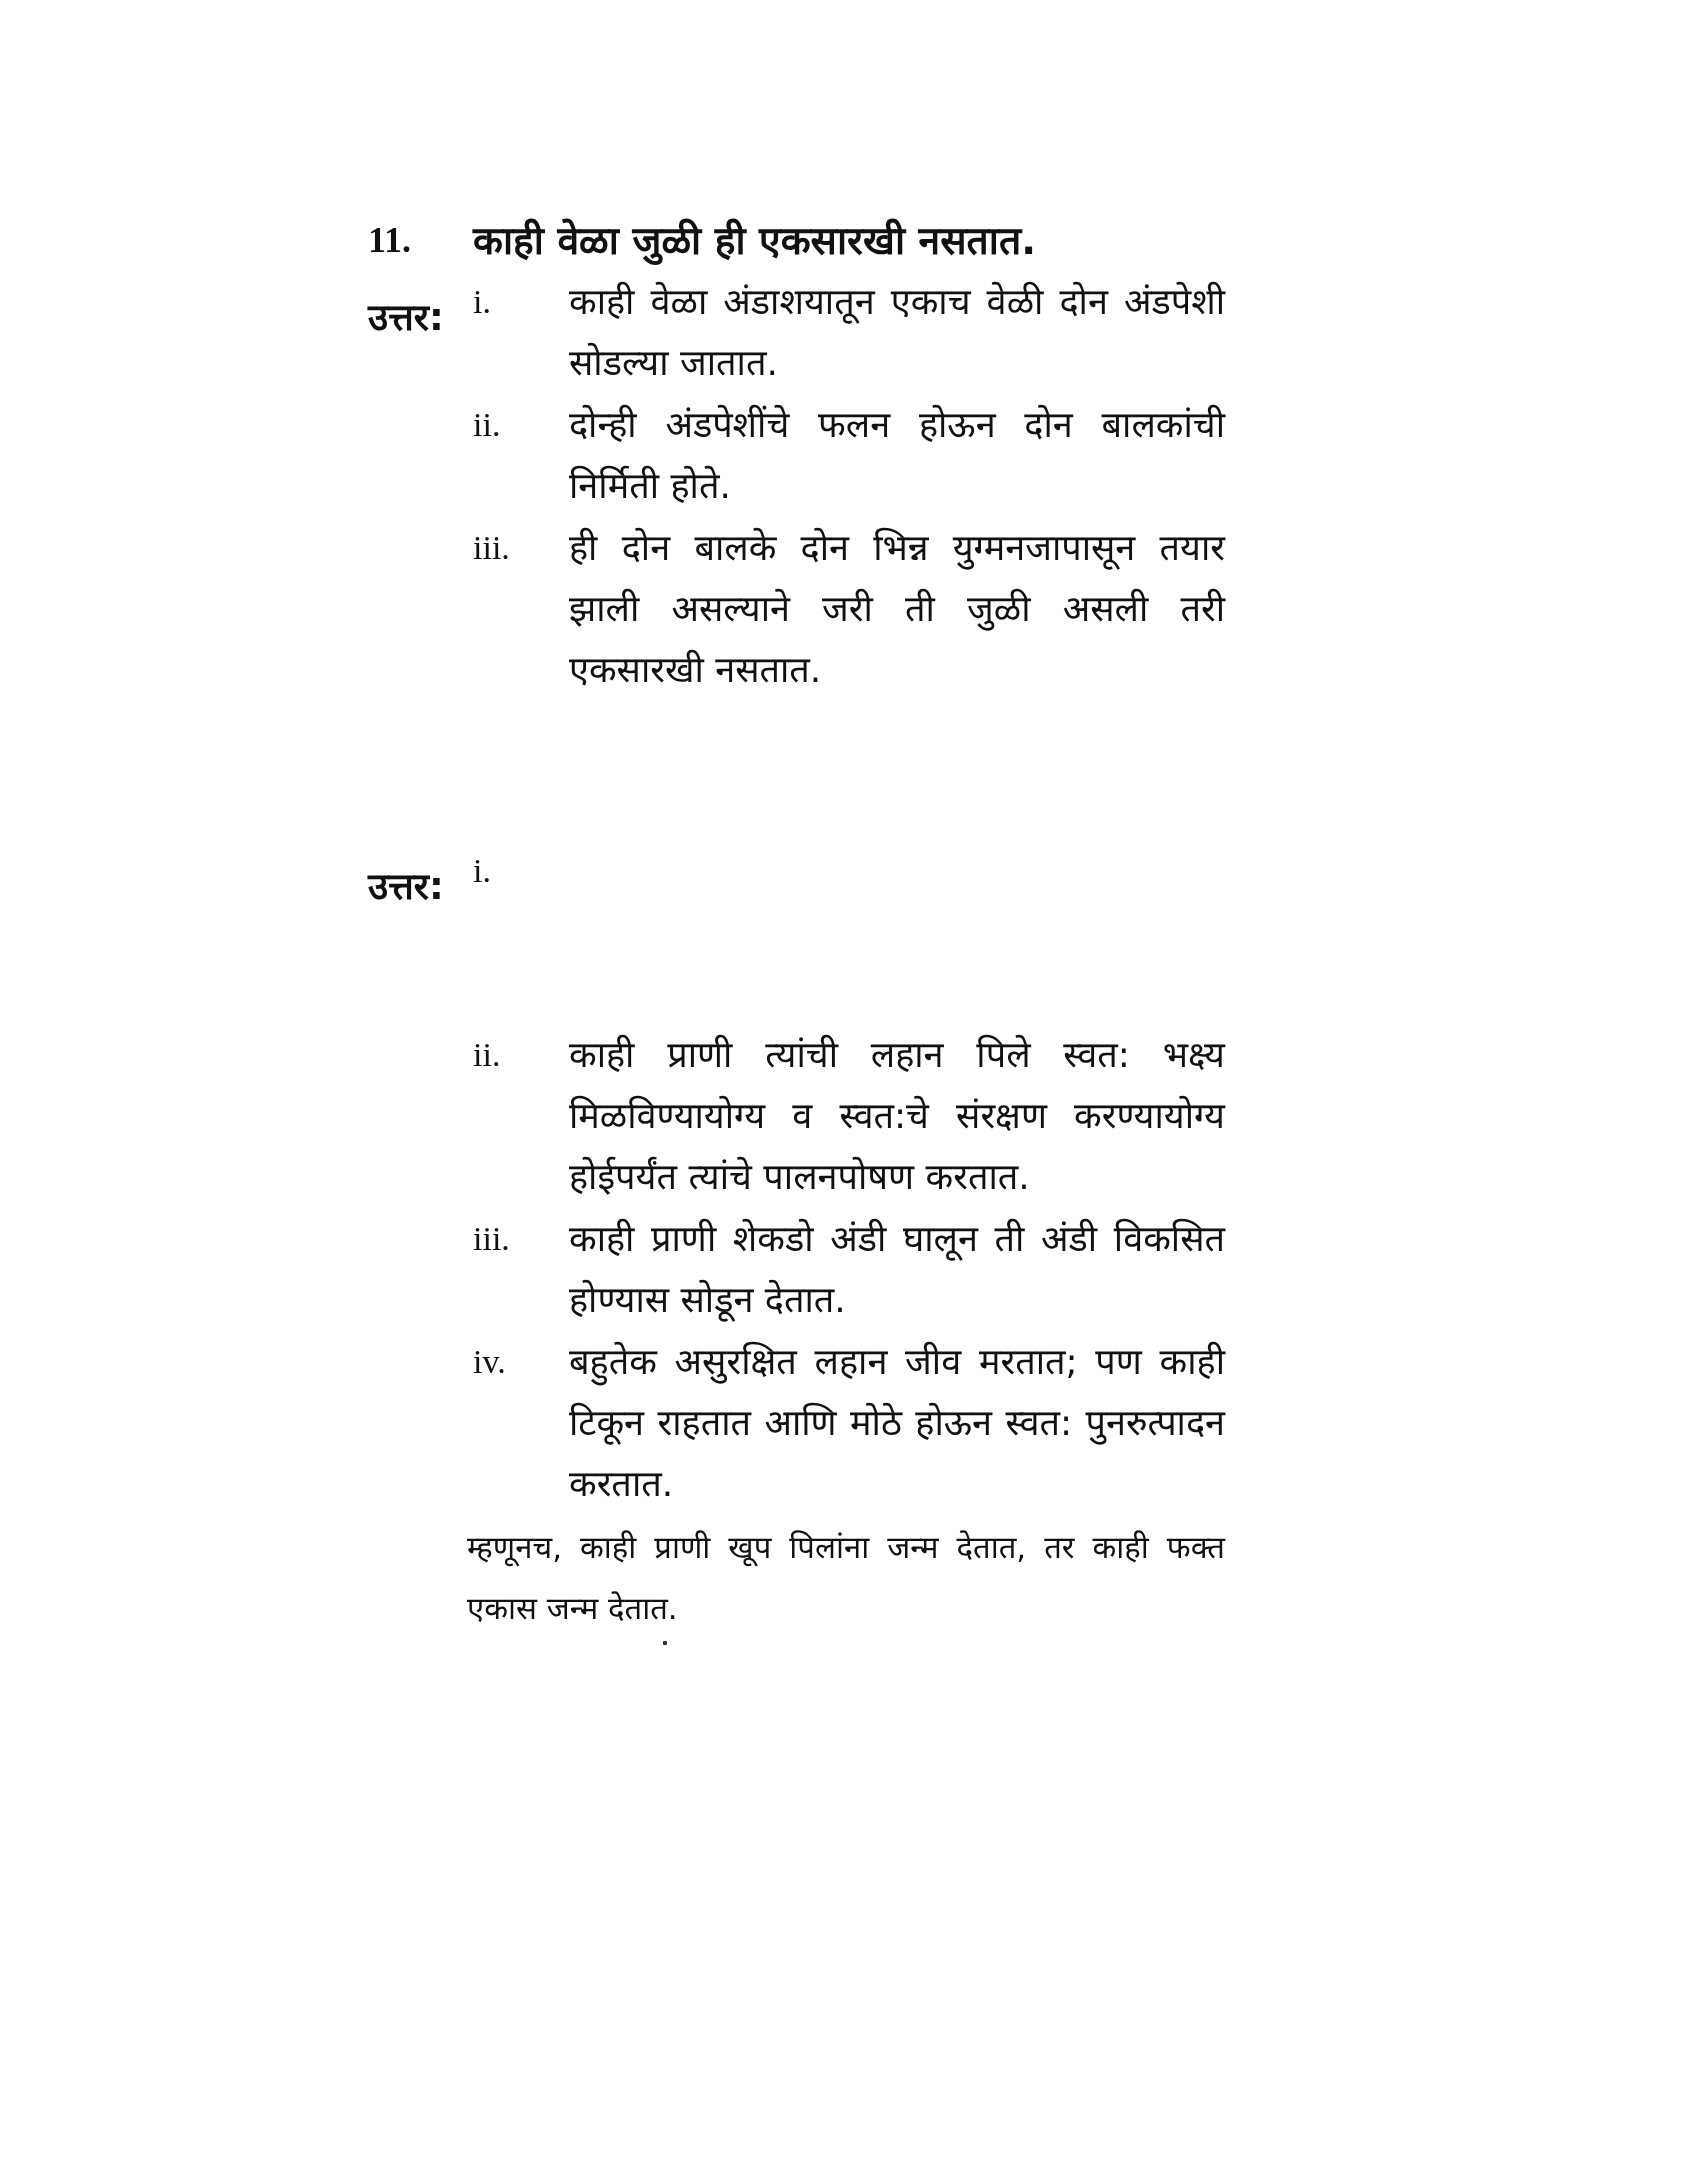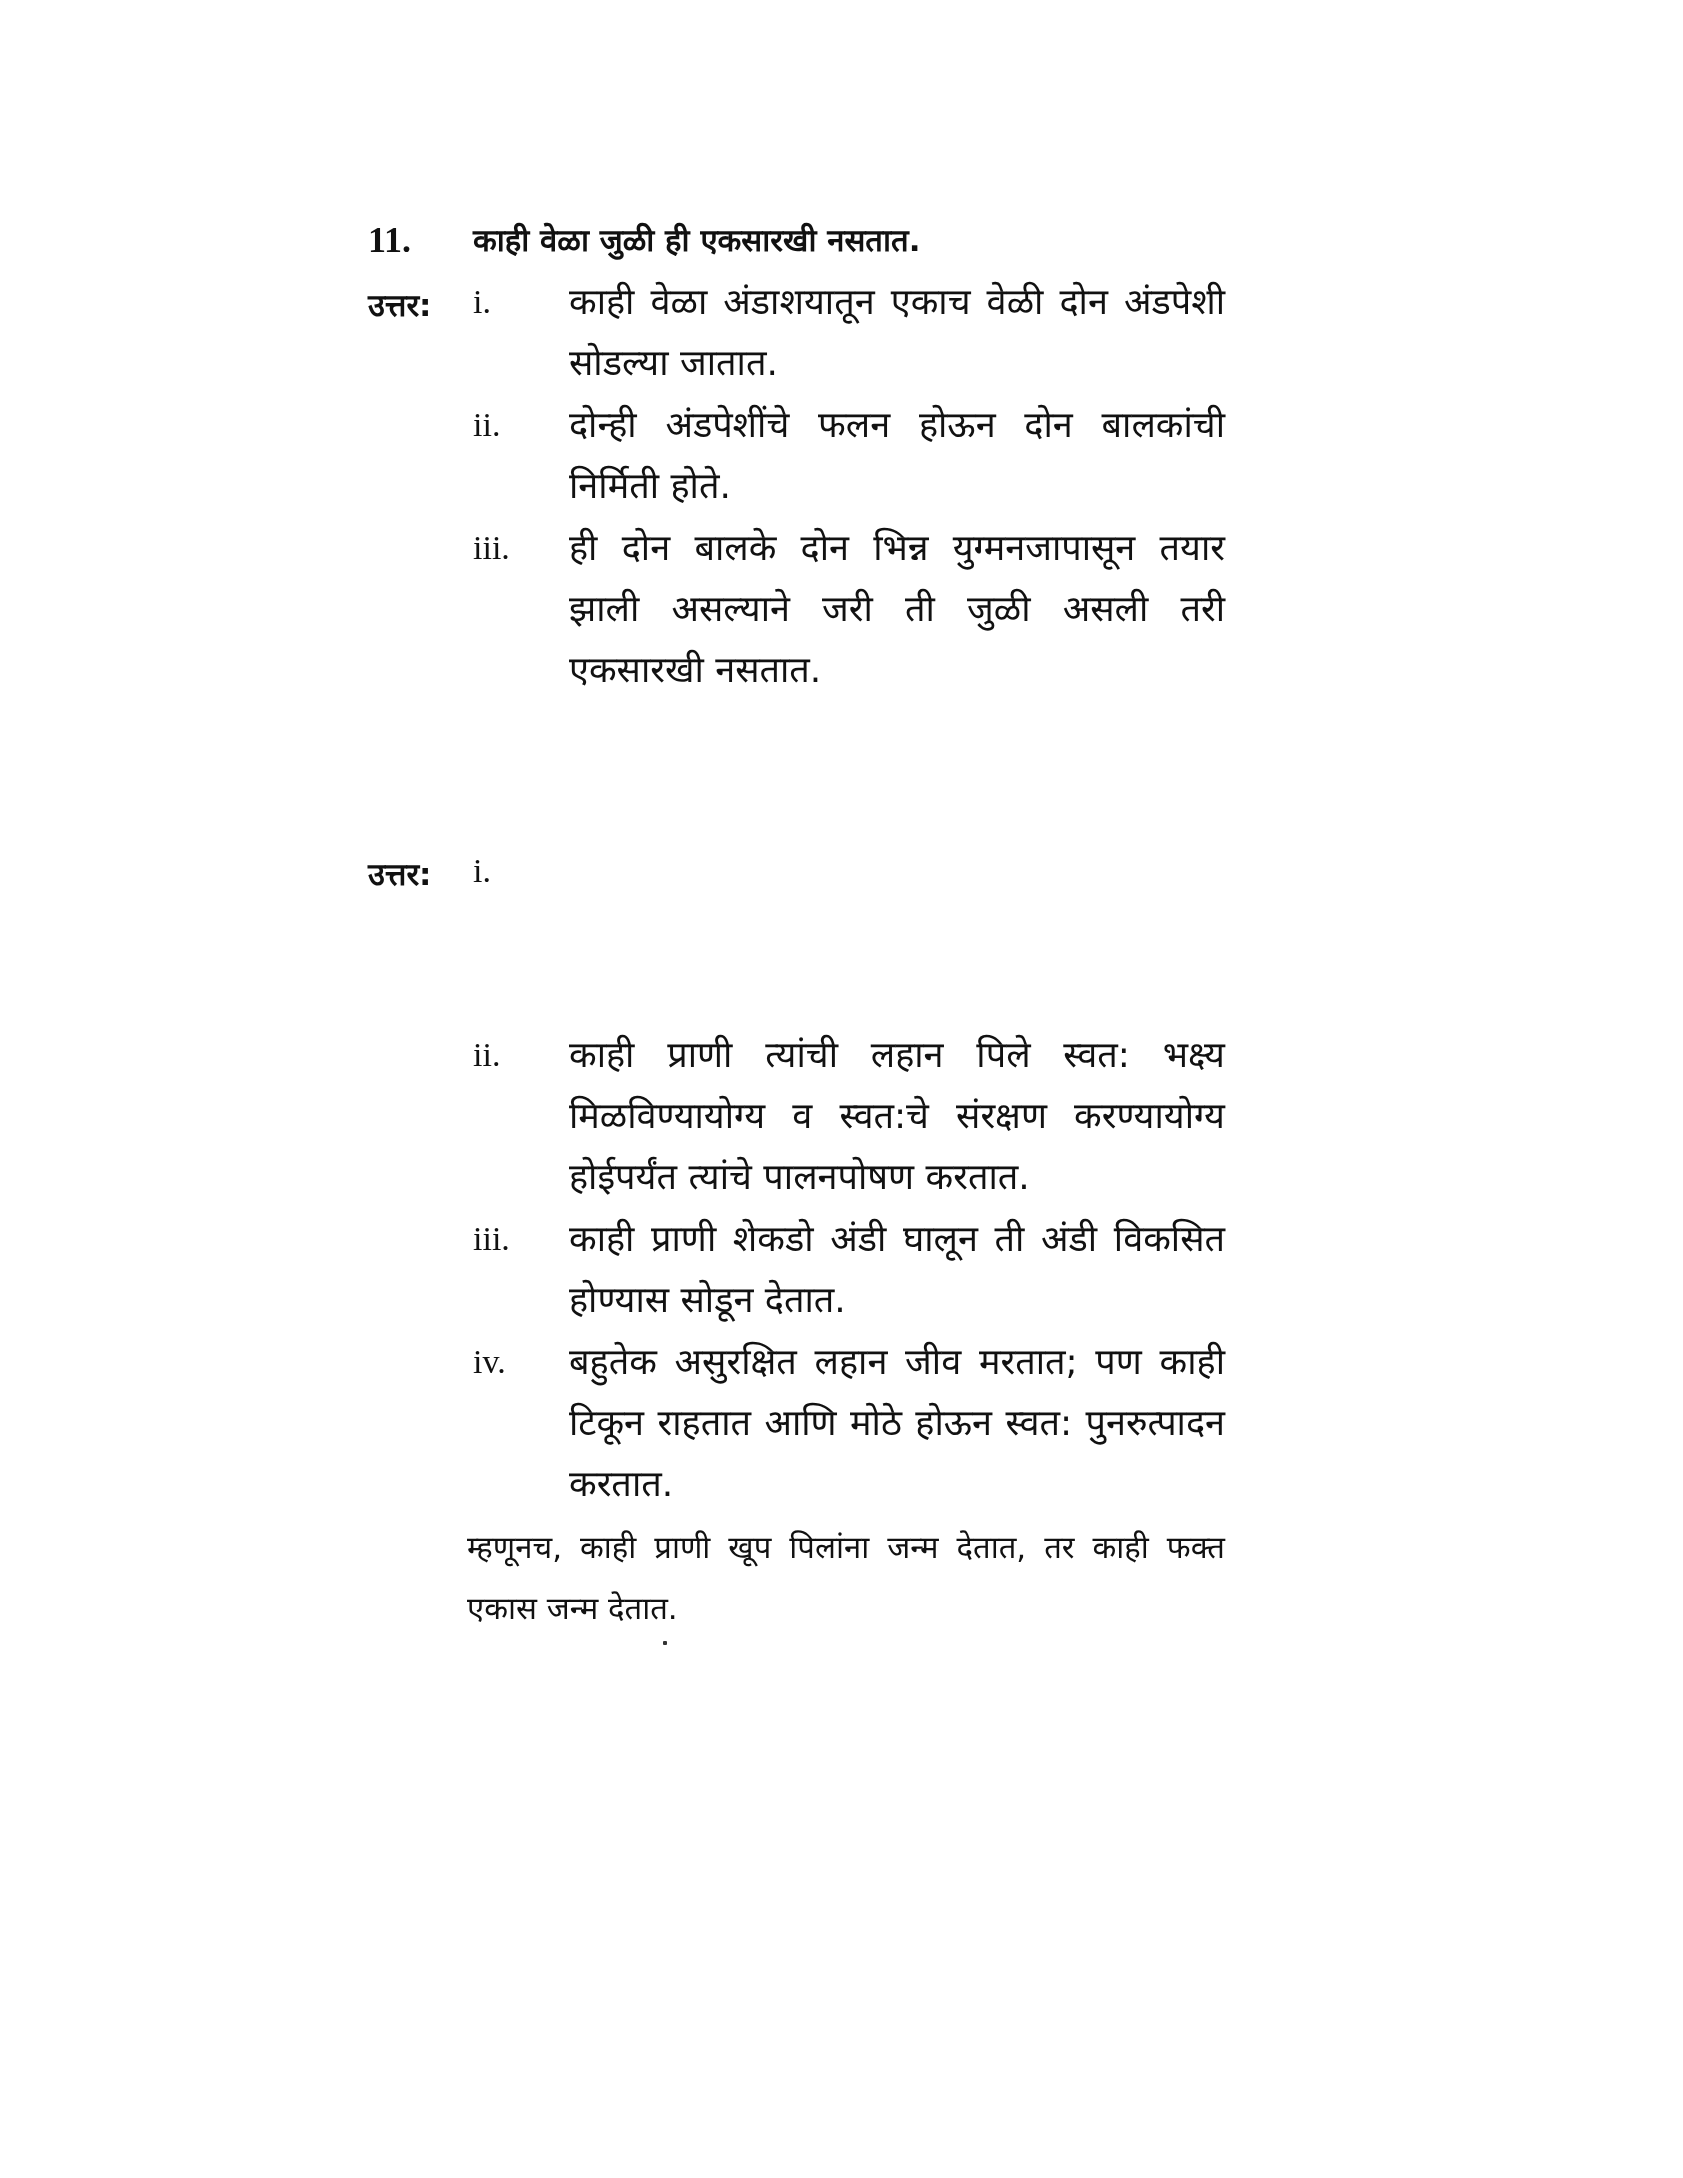--- a/index.html
+++ b/index.html
@@ -2,24 +2,24 @@
 <html><head>
 <meta charset="utf-8">
 <style>
   html, body { margin: 0; padding: 0; background: #ffffff; }
   body { width: 1683px; height: 2178px; position: relative; overflow: hidden;
          font-family: "DejaVu Sans", sans-serif; color: #111; }
   .page { position: absolute; left: 0; top: 0; width: 1683px; height: 1938px; }
   .row { position: absolute; left: 368px; width: 857px; }
   .num { position: absolute; left: 0; top: 0; font-family: "Liberation Serif", serif;
          font-weight: bold; font-size: 36px; line-height: 61px; }
-  .ans-label { position: absolute; left: 0; top: 4px; font-weight: bold; font-size: 31px; line-height: 61px; }
+  .ans-label { position: absolute; left: 0; top: 16px; font-weight: bold; font-size: 37px; line-height: 61px; }
   .roman { position: absolute; left: 105px; top: 0; font-family: "Liberation Serif", serif;
            font-size: 34px; line-height: 61px; }
-  .q-text { margin-left: 105px; font-weight: bold; font-size: 31px; line-height: 61px;
+  .q-text { margin-left: 105px; font-weight: bold; font-size: 39px; line-height: 61px;
             text-align: justify; text-align-last: left; }
   .a-text { margin-left: 201px; font-size: 36px; line-height: 61px;
             text-align: justify; text-align-last: left; }
   .concl { margin-left: 99px; font-size: 31px; line-height: 61px;
            text-align: justify; text-align-last: left; }
   .dot { position: absolute; width: 4px; height: 4px; background: #333; border-radius: 1px; }
 </style>
 </head>
 <body>
 

